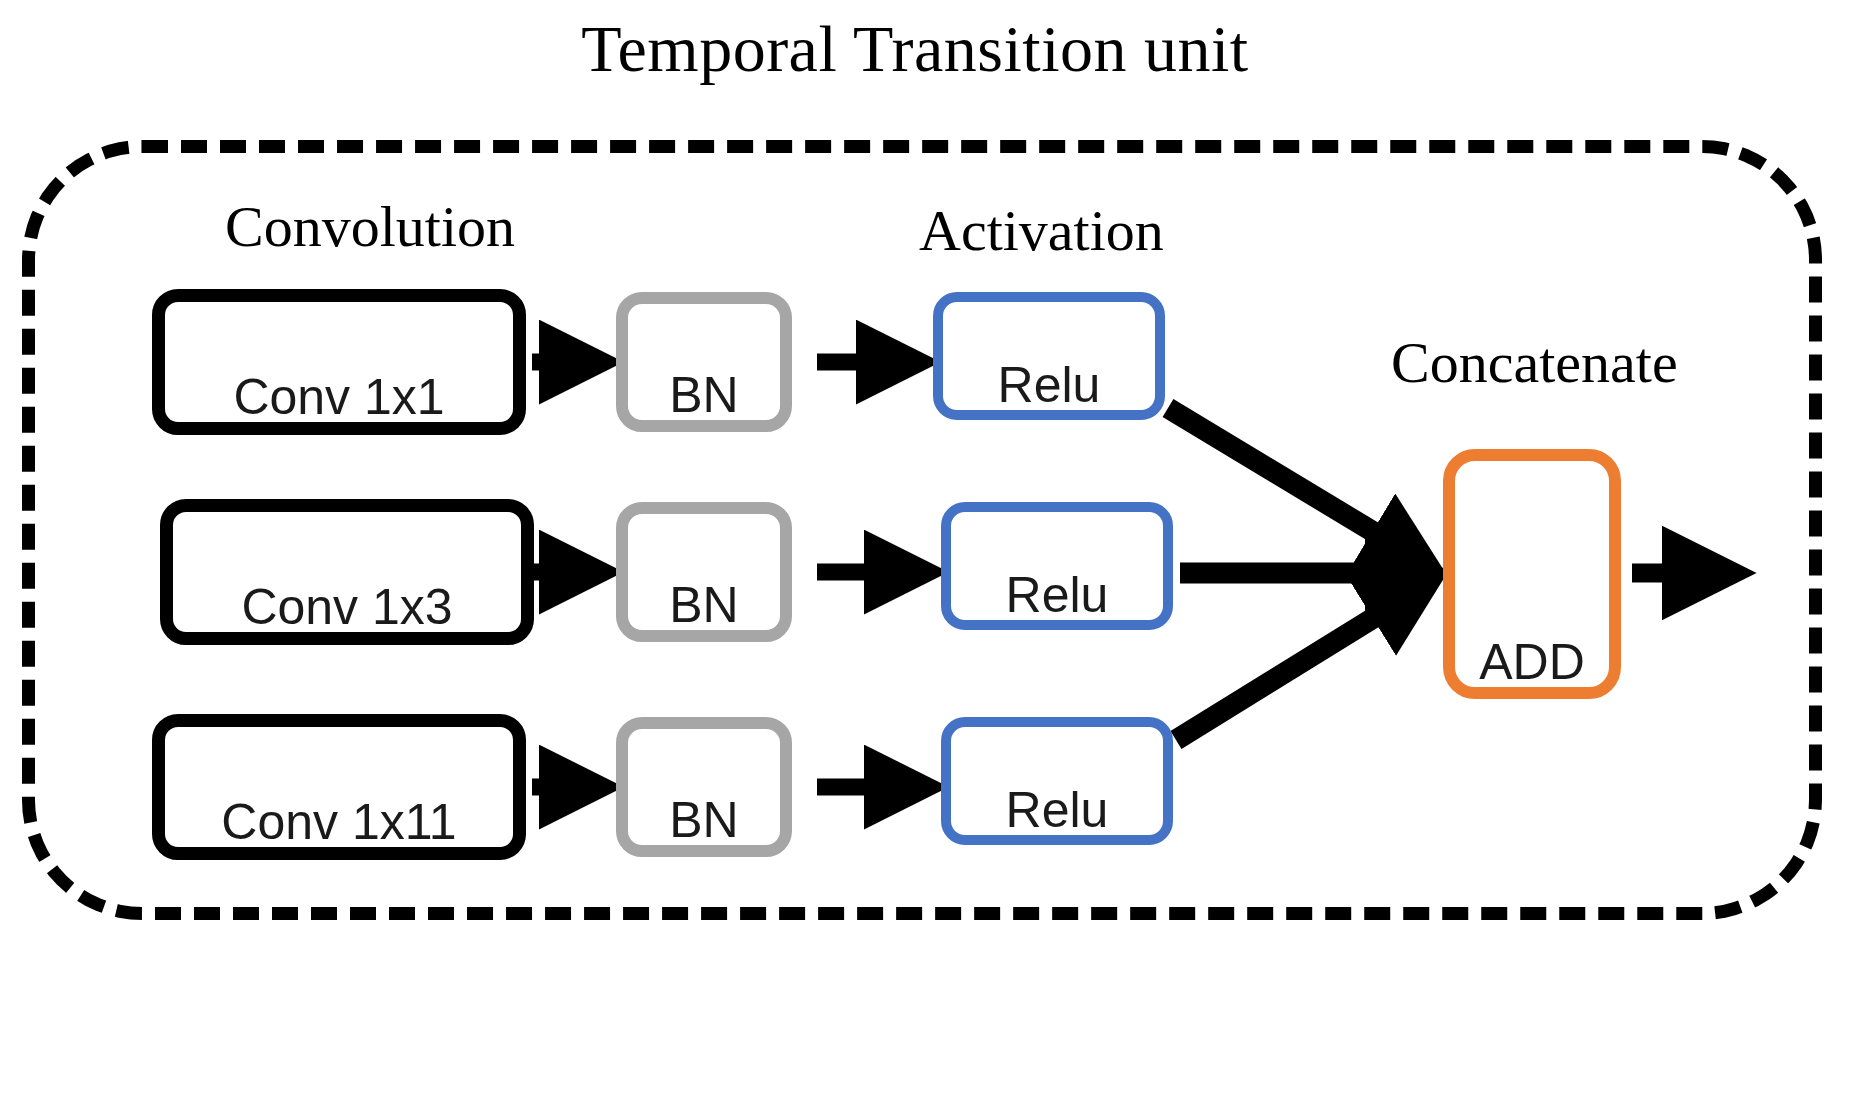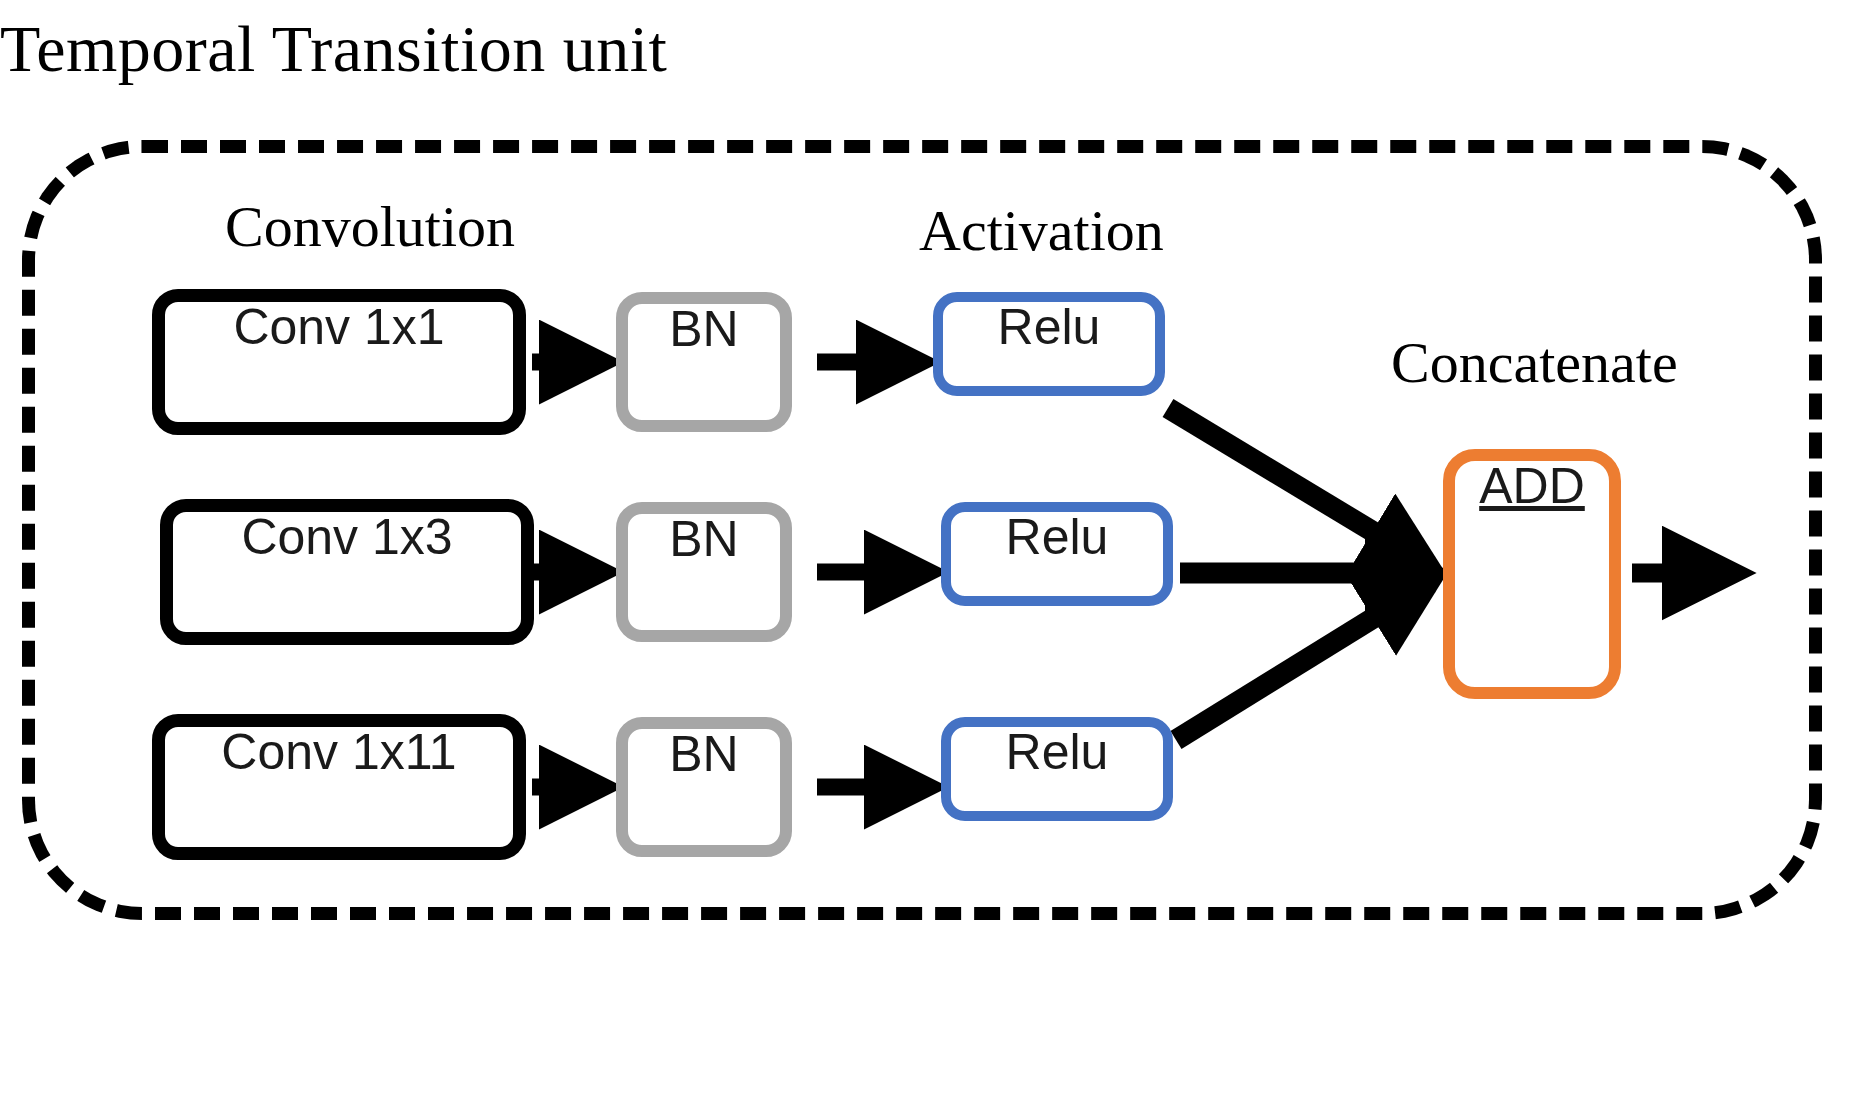--- a/index.html
+++ b/index.html
@@ -21,21 +21,21 @@
     width: 1852px;
     height: 1116px;
   }
 
   
   .diagram-title {
     position: absolute;
     left: 0;
     top: 10px;
     width: 1830px;
-    text-align: left;
+    text-align: center;
     font-family: "Liberation Serif", serif;
     font-size: 66px;
     line-height: 78px;
     color: #000000;
     letter-spacing: 0.5px;
     white-space: nowrap;
   }
 
   
   .dashed-container {
@@ -62,21 +62,21 @@
   #cap-convolution { left: 186px; top: 196px; }
   #cap-activation  { left: 880px; top: 200px; }
   #cap-concatenate { left: 1352px; top: 332px; }
 
   
   .node {
     position: absolute;
     box-sizing: border-box;
     background: #ffffff;
     display: flex;
-    align-items: flex-start;
+    align-items: flex-end;
     justify-content: center;
     font-family: "Liberation Sans", sans-serif;
     color: #1a1a1a;
     white-space: nowrap;
   }
   .node-label {
     display: block;
     line-height: 1;
   }
 
@@ -89,21 +89,21 @@
   }
   .node.bn {
     width: 176px;
     height: 140px;
     border: 12px solid #A6A6A6;
     border-radius: 26px;
     font-size: 50px;
   }
   .node.relu {
     width: 232px;
-    height: 104px;
+    height: 128px;
     border: 10px solid #4472C4;
     border-radius: 24px;
     font-size: 50px;
   }
   .node.add {
     width: 178px;
     height: 250px;
     border: 12px solid #ED7D31;
     border-radius: 32px;
     font-size: 50px;
@@ -115,21 +115,21 @@
   #relu-1    { left: 933px; top: 292px; }
   
   #conv-1x3  { left: 152px; top: 499px; margin-left: 8px; }
   #bn-2      { left: 616px; top: 502px; }
   #relu-2    { left: 941px; top: 502px; }
   
   #conv-1x11 { left: 152px; top: 714px; }
   #bn-3      { left: 616px; top: 717px; }
   #relu-3    { left: 941px; top: 717px; }
   
-  #add-node  { left: 1443px; top: 449px; text-decoration: underline; }
+  #add-node  { left: 1443px; top: 449px; }
 
   
   #arrow-layer {
     position: absolute;
     left: 0;
     top: 0;
     width: 1852px;
     height: 1116px;
     pointer-events: none;
   }

